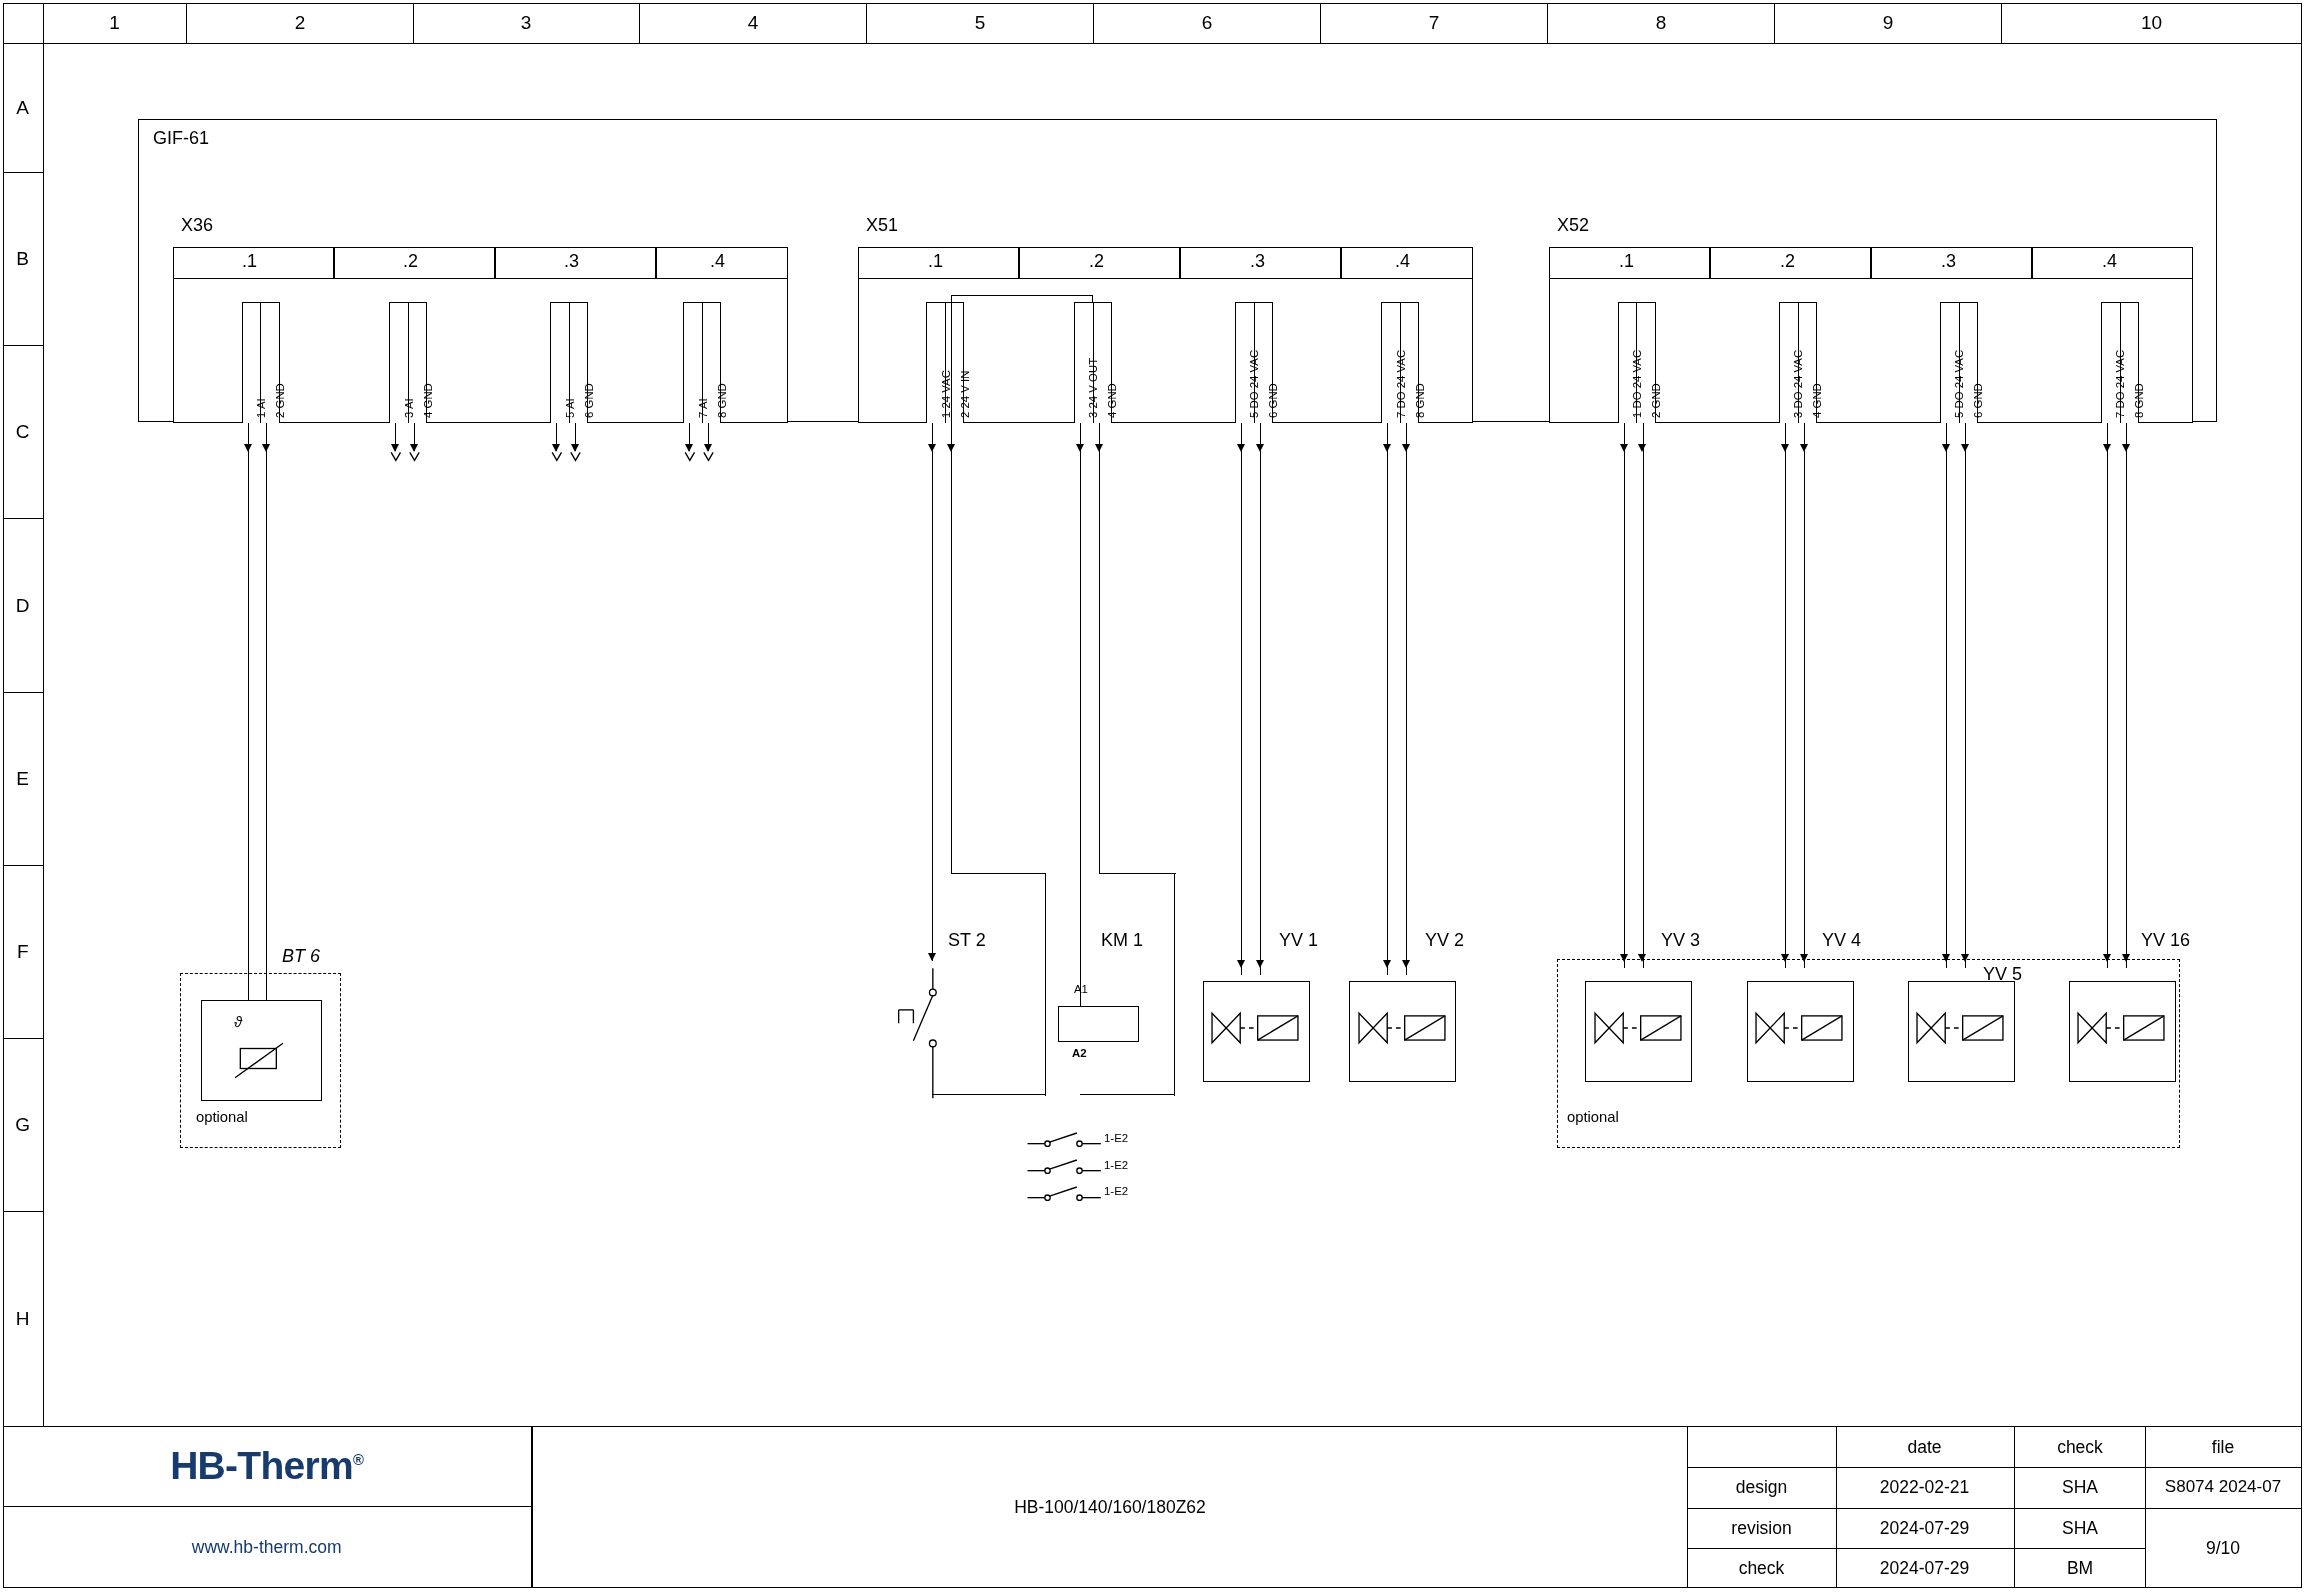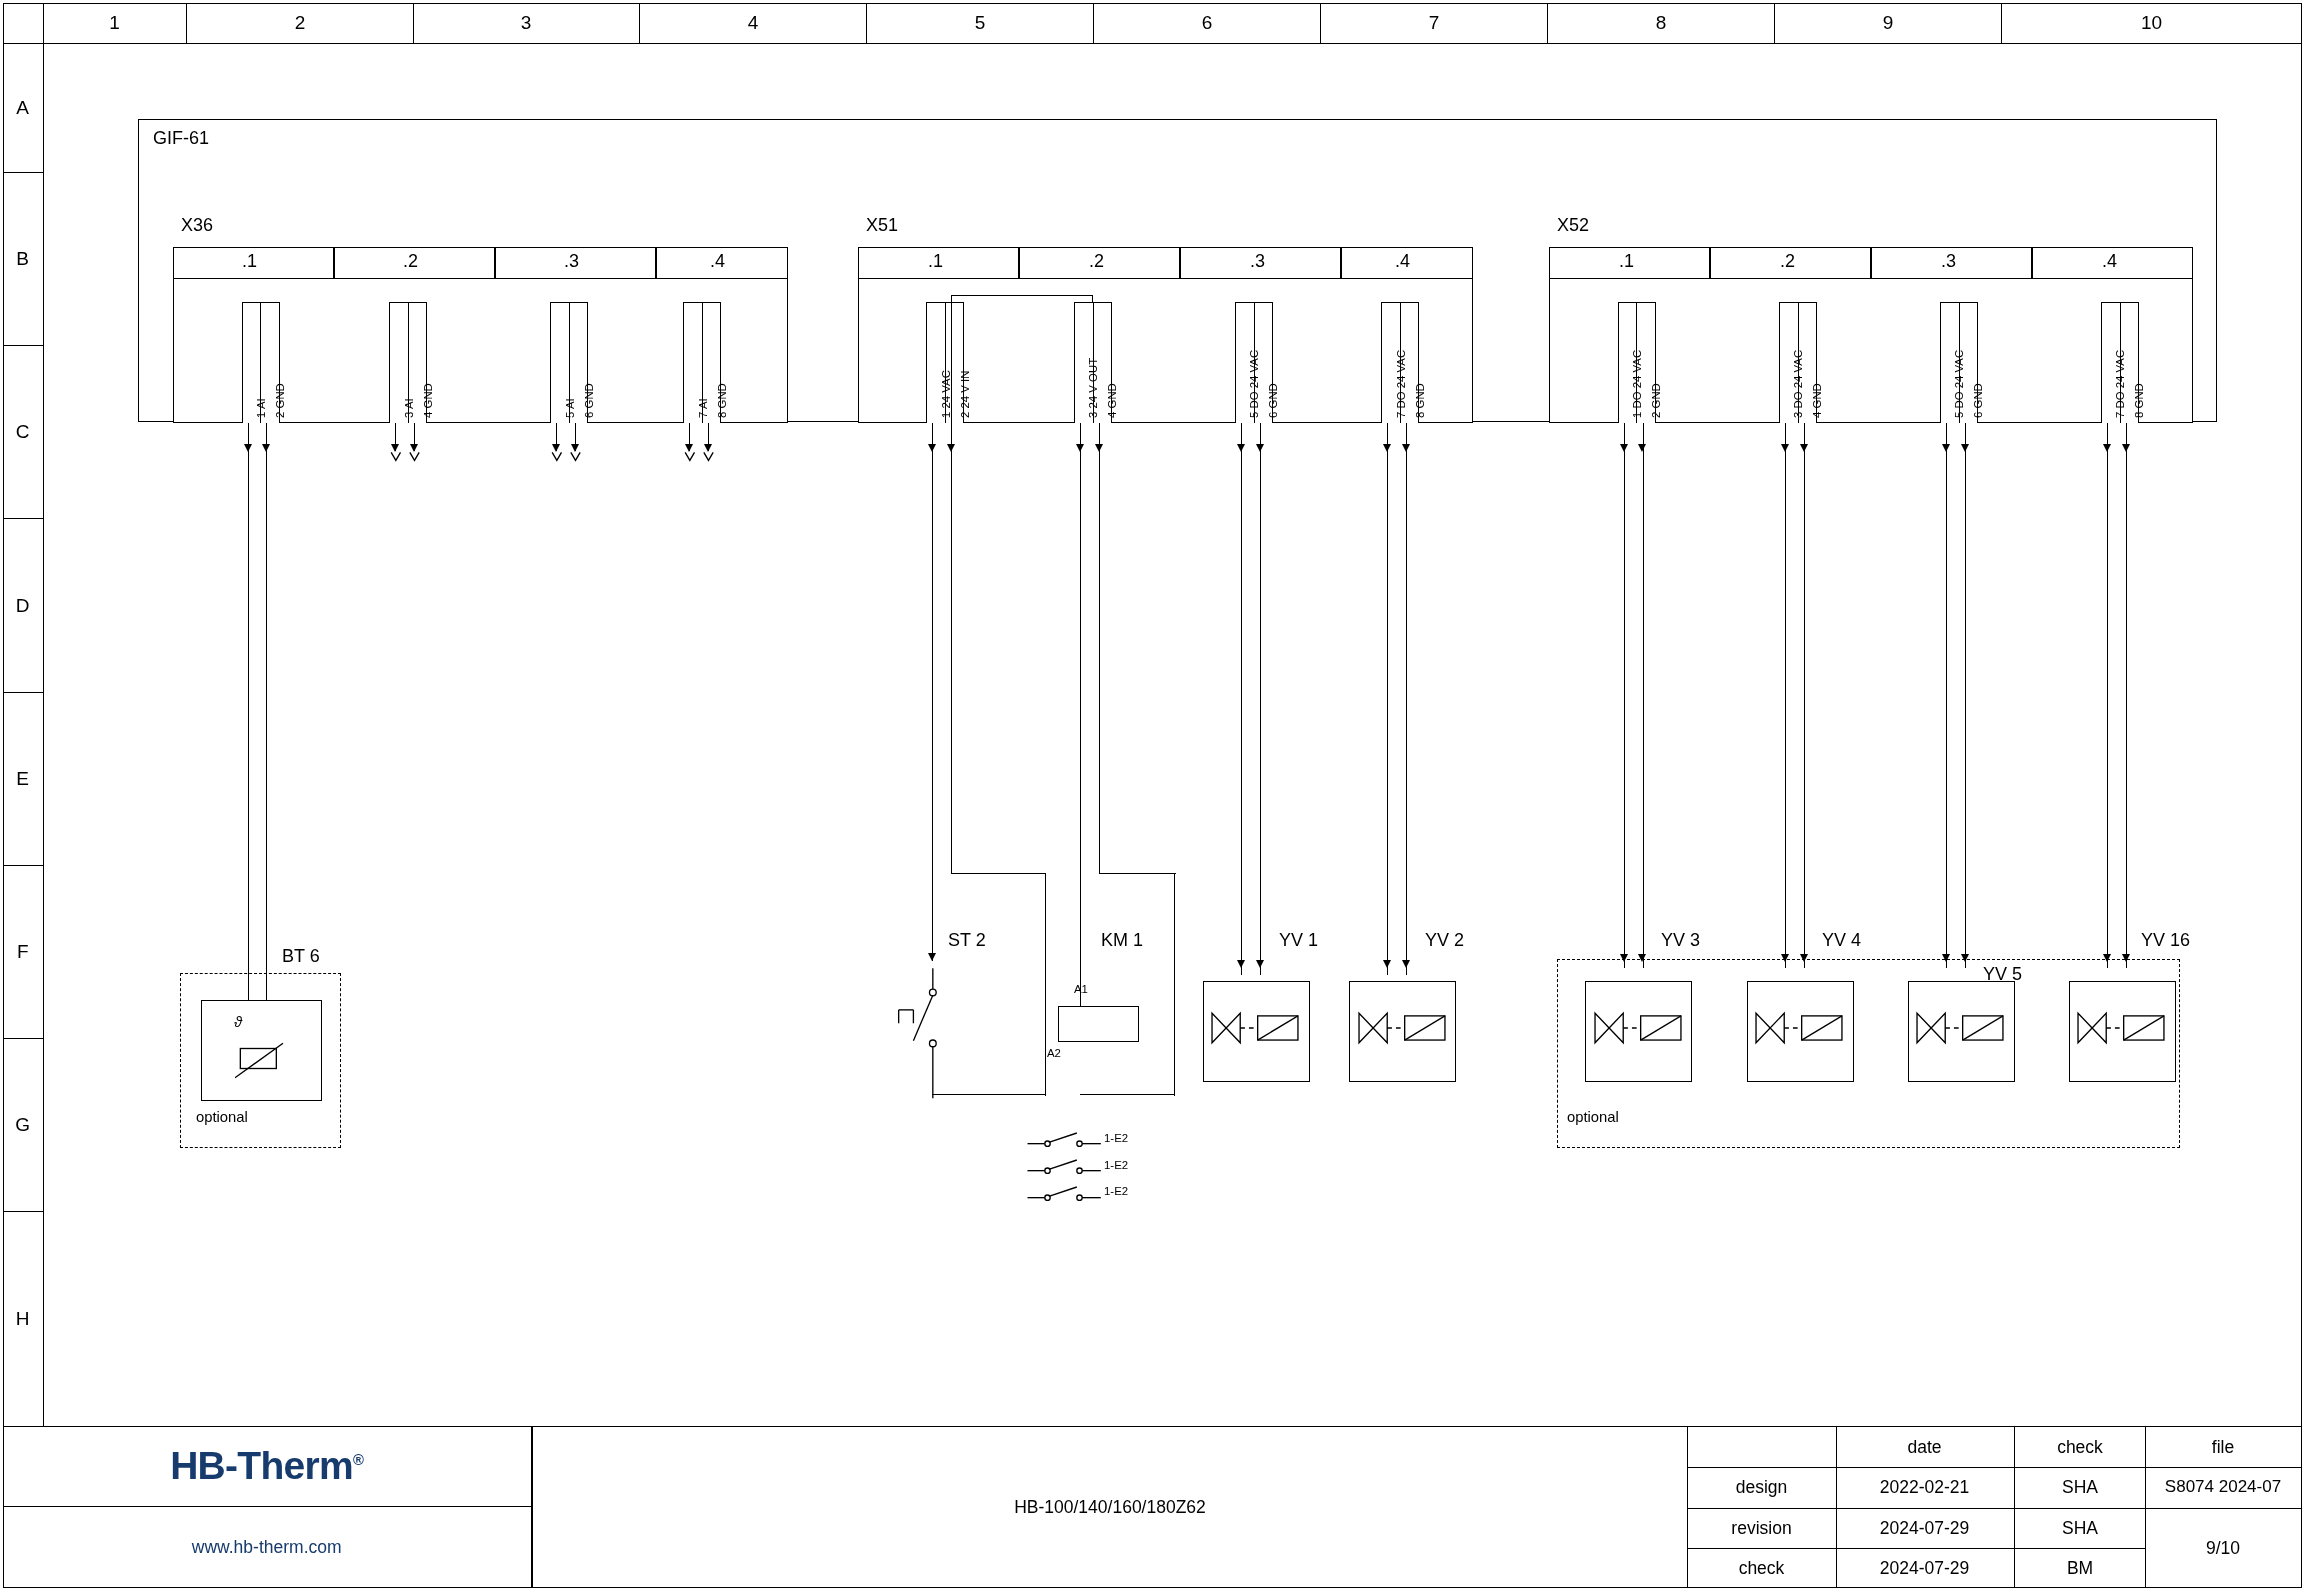--- a/index.html
+++ b/index.html
@@ -232,21 +232,21 @@
   <div class="arrow-d" style="left:704px;top:444px;"></div>
   <svg style="position:absolute;left:677px;top:451px;" width="47" height="24" viewBox="0 0 70 36">
     <path d="M12,2 L19,14 L26,2" stroke="#000" fill="none" stroke-width="2"></path>
     <path d="M40,2 L47,14 L54,2" stroke="#000" fill="none" stroke-width="2"></path>
   </svg>
 
   <div class="wire wv" style="left:248px;top:451px;height:564px;"></div>
   <div class="wire wv" style="left:266px;top:451px;height:564px;"></div>
 
   <div class="dashbox" style="left:180px;top:973px;width:161px;height:175px;"></div>
-  <div class="lbl" style="left:282px;top:946px;">BT 6</div>
+  <div class="lbl" style="left:282px;top:946px;font-style:italic;">BT 6</div>
   <div class="box" style="left:201px;top:1000px;width:121px;height:101px;"></div>
   <div class="lbl sm" style="left:234px;top:1014px;font-style:italic;">ϑ</div>
   <svg style="position:absolute;left:235px;top:1039px;" width="60" height="47" viewBox="0 0 90 70">
     <rect x="8" y="14" width="54" height="30" stroke="#000" fill="none" stroke-width="2"></rect>
     <line x1="0" y1="58" x2="72" y2="6" stroke="#000" stroke-width="2"></line>
   </svg>
   <div class="lbl sm" style="left:196px;top:1109px;">optional</div>
 
   <div class="wire wv" style="left:932px;top:423px;height:28px;"></div>
   <div class="arrow-d" style="left:928px;top:444px;"></div>
@@ -283,21 +283,21 @@
 
   <div class="wire wv" style="left:1080px;top:451px;height:557px;"></div>
   <div class="wire wv" style="left:1099px;top:451px;height:423px;"></div>
   <div class="wire wh" style="left:1099px;top:873px;width:77px;"></div>
   <div class="wire wv" style="left:1174px;top:873px;height:223px;"></div>
   <div class="wire wh" style="left:1080px;top:1094px;width:95px;"></div>
 
   <div class="lbl" style="left:1101px;top:930px;">KM 1</div>
   <div class="lbl xs" style="left:1074px;top:983px;">A1</div>
   <div class="box" style="left:1058px;top:1006px;width:81px;height:36px;"></div>
-  <div class="lbl xs" style="left:1047px;top:1047px;">A2</div>
+  <div class="lbl xs" style="left:1072px;top:1047px;font-weight:bold;">A2</div>
 
   <svg style="position:absolute;left:1027px;top:1129px;" width="81" height="20" viewBox="0 0 120 30">
     <line x1="0" y1="22" x2="26" y2="22" stroke="#000" stroke-width="2"></line>
     <circle cx="30" cy="22" r="4" stroke="#000" fill="#fff" stroke-width="2"></circle>
     <line x1="32" y1="20" x2="74" y2="6" stroke="#000" stroke-width="2"></line>
     <circle cx="78" cy="22" r="4" stroke="#000" fill="#fff" stroke-width="2"></circle>
     <line x1="82" y1="22" x2="110" y2="22" stroke="#000" stroke-width="2"></line>
   </svg>
   <div class="lbl xs" style="left:1104px;top:1132px;">1-E2</div>
 

